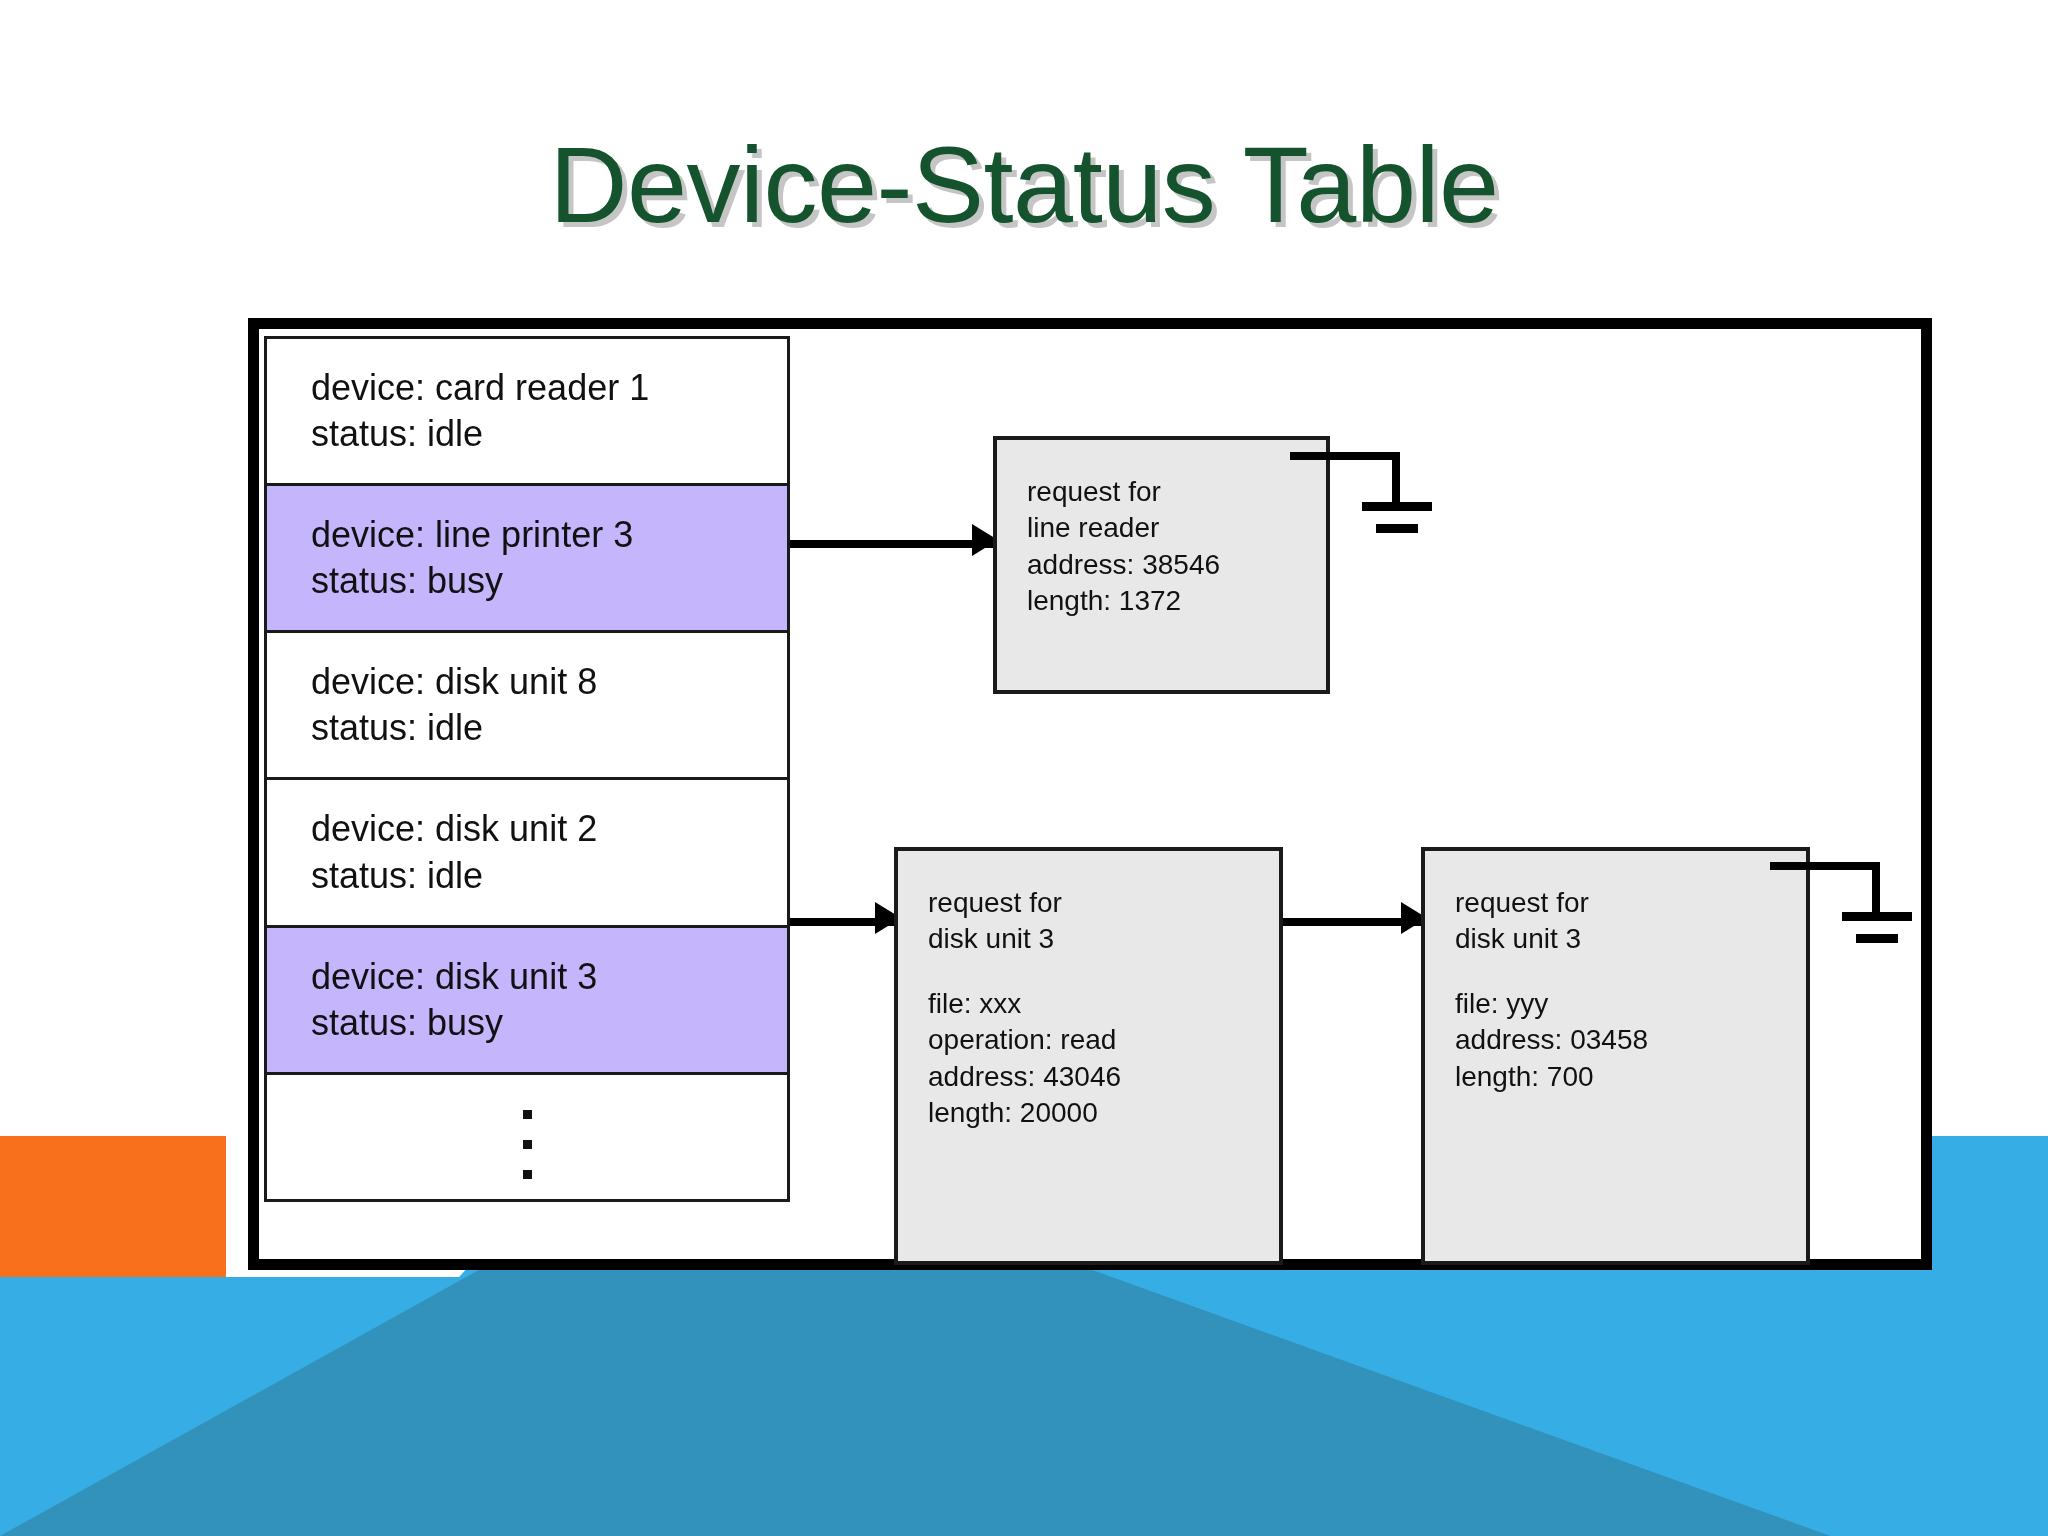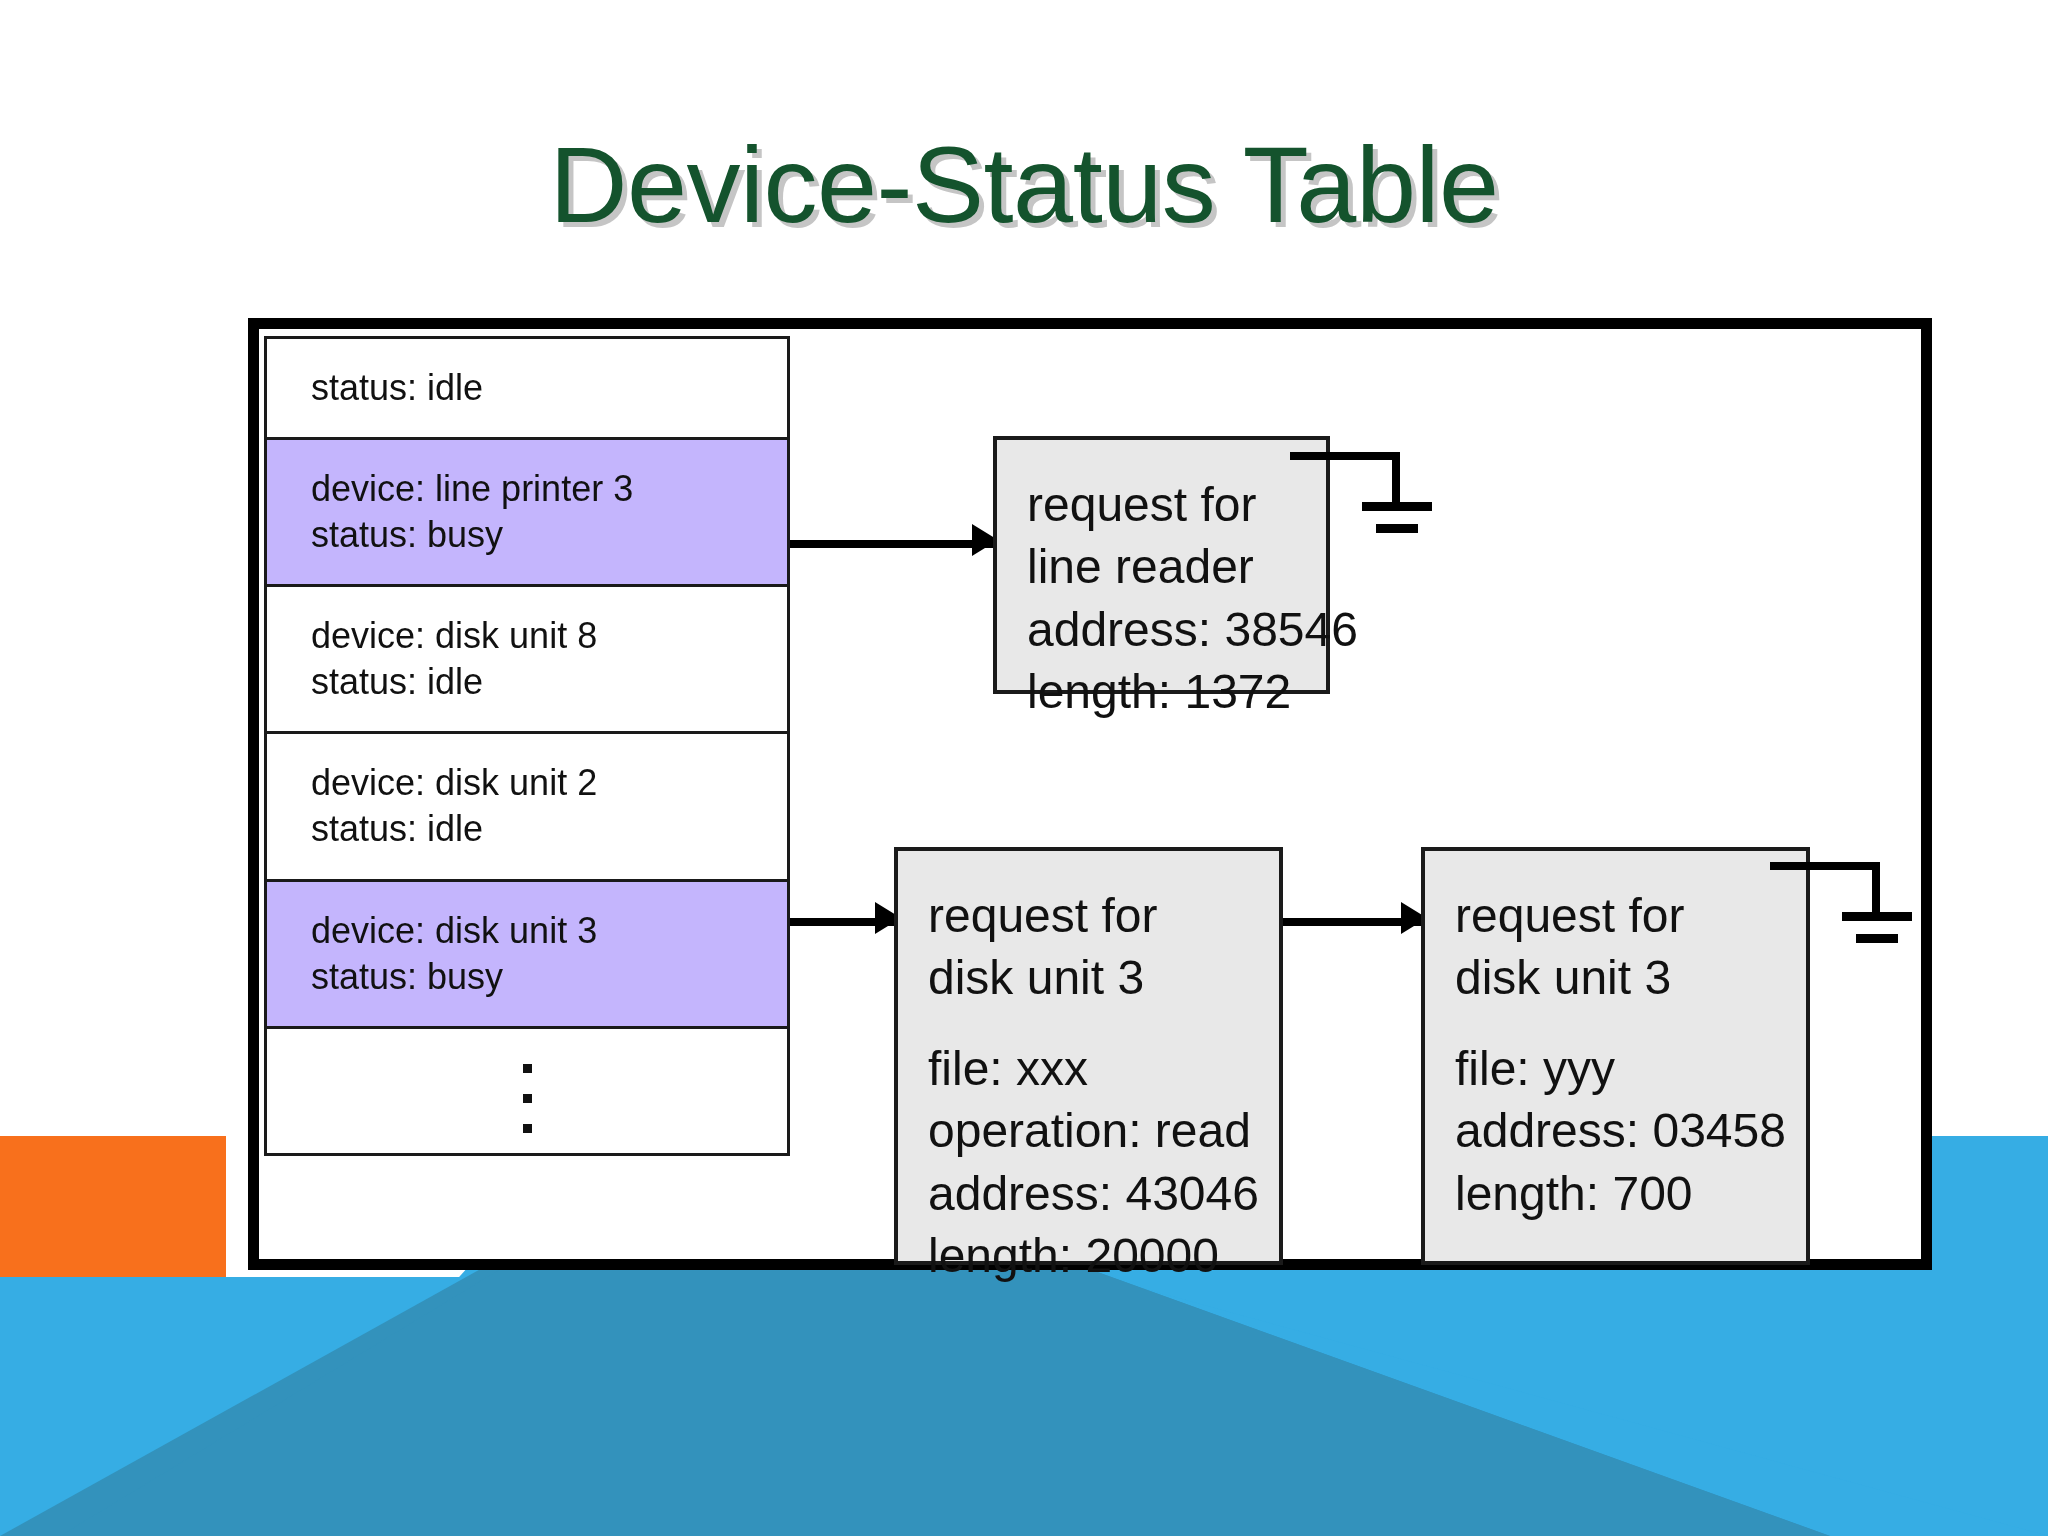--- a/index.html
+++ b/index.html
@@ -139,21 +139,21 @@
     position: absolute;
     box-sizing: border-box;
     border: 4px solid #1a1a1a;
     background: #e8e8e8;
     z-index: 4;
   }
   .req-inner {
     padding: 34px 0 0 30px;
   }
   .req-line {
-    font-size: 48px;
+    font-size: 28px;
     line-height: 1.30;
     color: #111111;
     white-space: nowrap;
   }
   .req-line.spacer { height: 28px; }
 
   #req-lp   { left: 993px;  top: 436px;  width: 337px;  height: 258px; }
   #req-d3a  { left: 894px;  top: 847px;  width: 389px;  height: 418px; }
   #req-d3b  { left: 1421px; top: 847px;  width: 389px;  height: 418px; }
 
@@ -214,20 +214,21 @@
     </svg>
   </div>
 
   <div class="slide-title">Device-Status Table</div>
 
   <div class="diagram-frame"></div>
 
   <div class="device-table">
 
     <div class="dt-row">
+      <div class="dt-line">device: card reader 1</div>
       <div class="dt-line">status: idle</div>
     </div>
 
     <div class="dt-row busy">
       <div class="dt-line">device: line printer 3</div>
       <div class="dt-line">status: busy</div>
     </div>
 
     <div class="dt-row">
       <div class="dt-line">device: disk unit 8</div>

